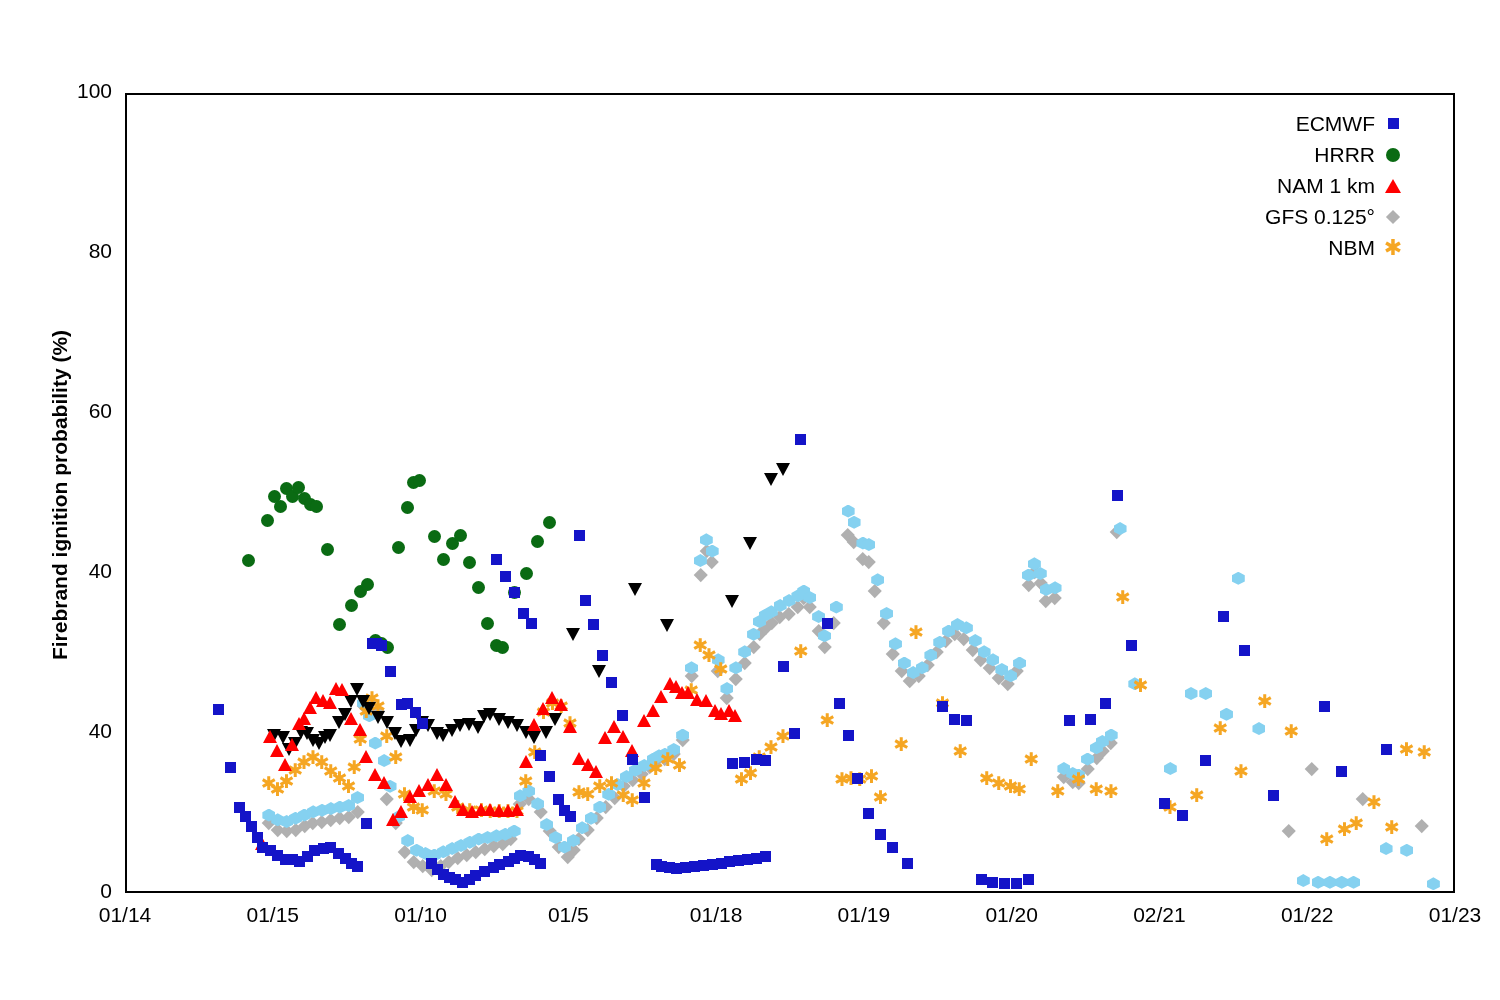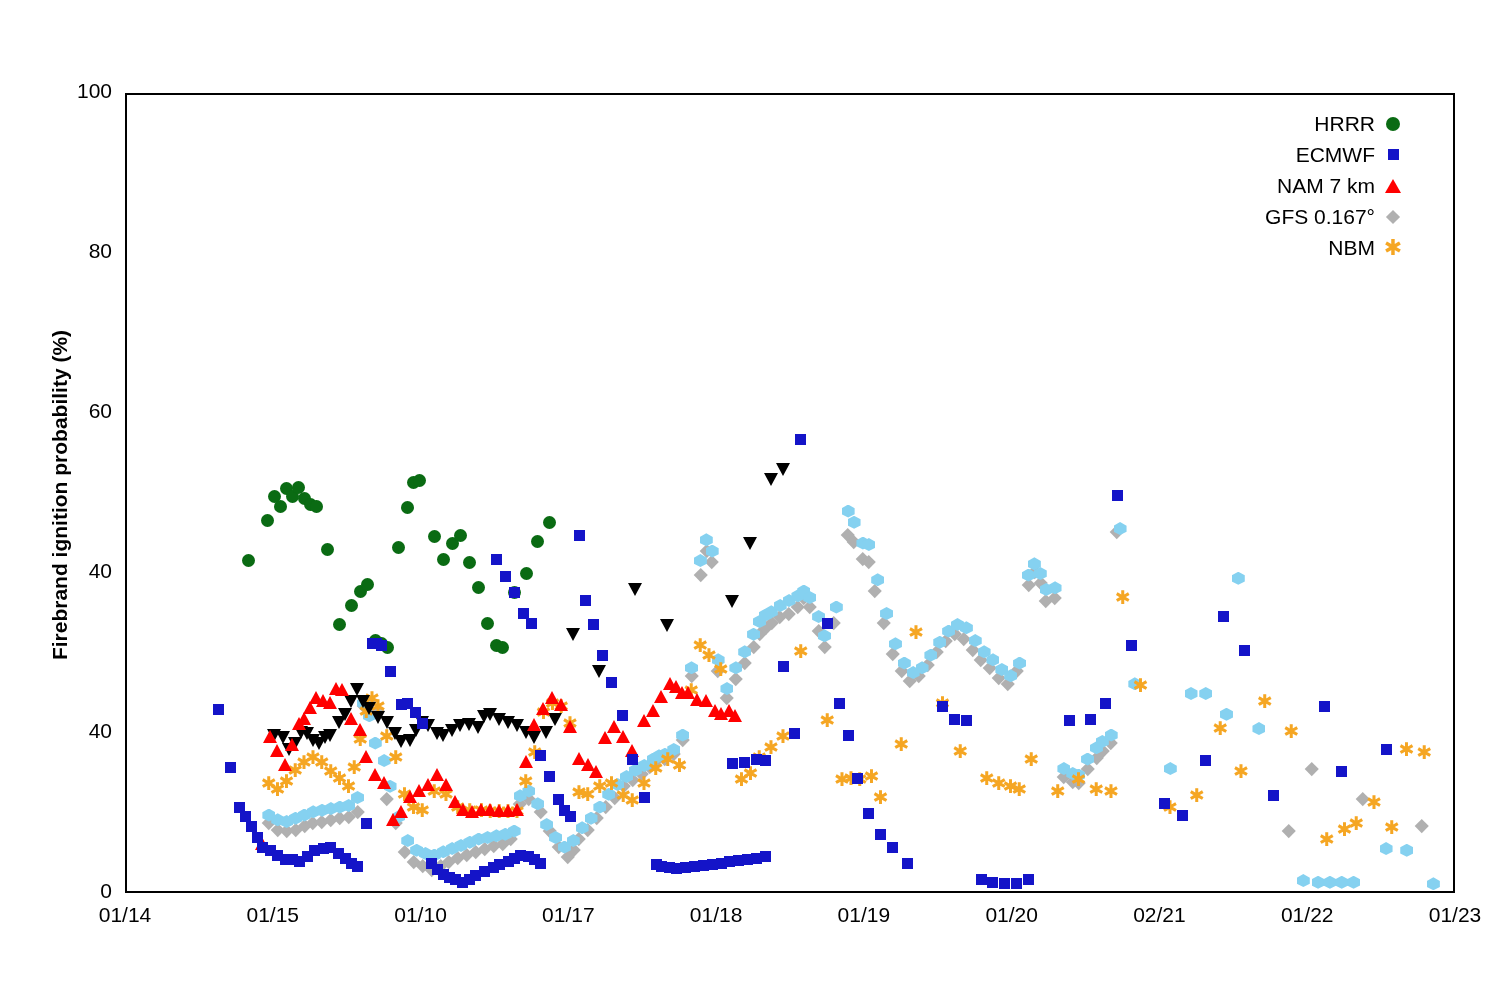--- a/index.html
+++ b/index.html
@@ -159,21 +159,21 @@
   <div id="ytick-lines">
       <div class="ytick-line" style="top: 733px;"></div>
       <div class="ytick-line" style="top: 573px;"></div>
       <div class="ytick-line" style="top: 413px;"></div>
       <div class="ytick-line" style="top: 253px;"></div>
     </div>
   <div id="xtick-labels">
       <div class="xtick-label" style="left: 125px;">01/14</div>
       <div class="xtick-label" style="left: 272.778px;">01/15</div>
       <div class="xtick-label" style="left: 420.556px;">01/10</div>
-      <div class="xtick-label" style="left: 568.333px;">01/17</div>
+      <div class="xtick-label" style="left: 568.333px;">01/5</div>
       <div class="xtick-label" style="left: 716.111px;">01/18</div>
       <div class="xtick-label" style="left: 863.889px;">01/19</div>
       <div class="xtick-label" style="left: 1011.67px;">01/20</div>
       <div class="xtick-label" style="left: 1159.44px;">02/21</div>
       <div class="xtick-label" style="left: 1307.22px;">01/22</div>
       <div class="xtick-label" style="left: 1455px;">01/23</div>
     </div>
   <div id="xtick-lines">
       <div class="xtick-line" style="left: 272.778px;"></div>
       <div class="xtick-line" style="left: 420.556px;"></div>
@@ -770,39 +770,39 @@
           <div class="mk mk-square" style="left: 1146.76px; top: 700.8px;"></div>
           <div class="mk mk-square" style="left: 1197px; top: 611.2px;"></div>
           <div class="mk mk-square" style="left: 1214.73px; top: 676.8px;"></div>
           <div class="mk mk-square" style="left: 1259.07px; top: 654.4px;"></div>
         </div>
       </div>
   </div>
 
   <div id="legend">
       <div class="legend-row">
+        <span class="legend-label">ECMWF</span>
+        <span class="legend-marker">
+          <span class="lg-square"></span>
+        </span>
+      </div>
+      <div class="legend-row">
         <span class="legend-label">HRRR</span>
         <span class="legend-marker">
           <span class="lg-circle"></span>
         </span>
       </div>
       <div class="legend-row">
-        <span class="legend-label">ECMWF</span>
-        <span class="legend-marker">
-          <span class="lg-square"></span>
-        </span>
-      </div>
-      <div class="legend-row">
-        <span class="legend-label">NAM 7 km</span>
+        <span class="legend-label">NAM 1 km</span>
         <span class="legend-marker">
           <span class="lg-tri-up"></span>
         </span>
       </div>
       <div class="legend-row">
-        <span class="legend-label">GFS 0.167°</span>
+        <span class="legend-label">GFS 0.125°</span>
         <span class="legend-marker">
           <span class="lg-diamond"></span>
         </span>
       </div>
       <div class="legend-row">
         <span class="legend-label">NBM</span>
         <span class="legend-marker">
           <span class="lg-star">✱</span>
         </span>
       </div>

